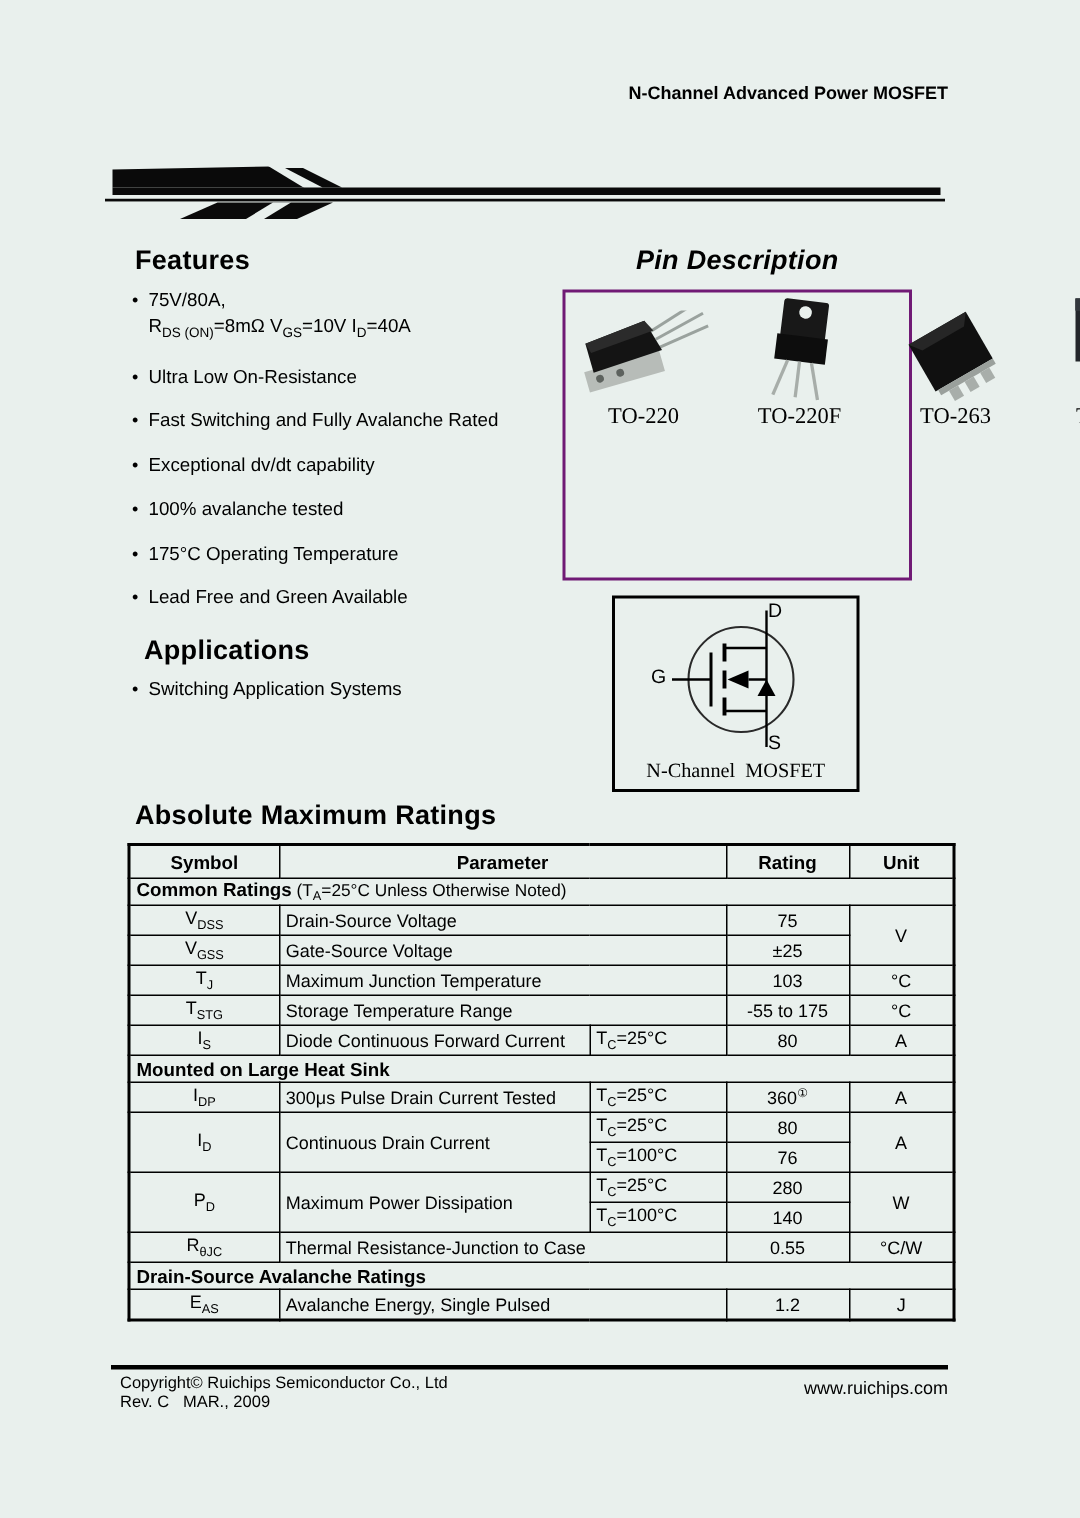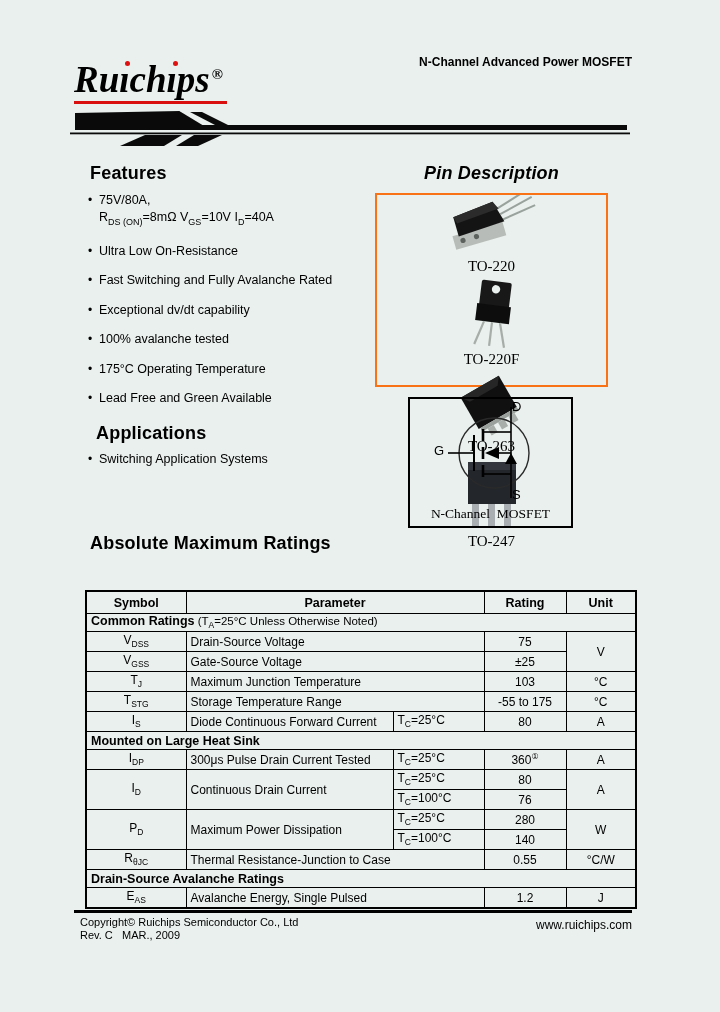--- a/index.html
+++ b/index.html
@@ -22,35 +22,35 @@
   
   .h1{position:absolute;font-size:18px;font-weight:bold;letter-spacing:.2px;}
 
   
   .blist{position:absolute;list-style:none;margin:0;padding:0;font-size:12.5px;}
   .blist li{position:relative;padding-left:11px;margin-bottom:13px;line-height:16.5px;}
   .blist li::before{content:'•';position:absolute;left:0;top:0;font-size:12px;}
 
   
   .pin-box{position:absolute;left:375px;top:193px;width:233px;height:194px;
-           border:2px solid #f97316;box-sizing:border-box;
-           display:grid;grid-template-columns:1fr;grid-template-rows:1fr 1fr;}
+           border:2px solid #701a75;box-sizing:border-box;
+           display:grid;grid-template-columns:1fr 1fr 1fr 1fr;grid-template-rows:1fr 1fr;}
   .pkg-cell{display:flex;flex-direction:column;align-items:center;justify-content:flex-end;padding-bottom:3px;}
   .pkg-label{font-family:"Liberation Serif",serif;font-size:15px;margin-top:1px;}
 
   
   .mosfet-box{position:absolute;left:408px;top:397px;width:165px;height:131px;
               border:2px solid #000;box-sizing:border-box;}
   .mosfet-box .pinlbl{position:absolute;font-size:13px;}
   .mosfet-caption{position:absolute;left:0;right:0;bottom:4px;text-align:center;
                   font-family:"Liberation Serif",serif;font-size:13.5px;white-space:pre;}
 
   
   .ratings-table{position:absolute;left:85px;top:562px;border-collapse:collapse;
-                 table-layout:fixed;width:550px;font-size:12px;border:2px solid #000;margin-top:28px;}
+                 table-layout:fixed;width:550px;font-size:12px;border:2px solid #000;}
   .ratings-table th,.ratings-table td{border:1.5px solid #000;padding:0 4px;height:19px;
                  overflow:hidden;white-space:nowrap;}
   .ratings-table th{font-size:12.5px;height:21px;}
   .ratings-table td.section{text-align:left;font-size:11.5px;height:17px;}
   .ratings-table td.sym,.ratings-table td.val,.ratings-table td.unit{text-align:center;}
   .ratings-table td.param,.ratings-table td.cond{text-align:left;}
   .ratings-table sub{font-size:8.5px;}
   .ratings-table sup{font-size:8px;}
   .rich-b{font-weight:bold;font-size:12.5px;}
   sub{font-size:9px;} sup{font-size:9px;}
@@ -59,21 +59,20 @@
   .footer-line{position:absolute;left:74px;top:910px;width:558px;height:3px;background:#000;}
   .footer-left{position:absolute;left:80px;top:916px;font-size:11px;line-height:13px;}
   .footer-left .rev{white-space:pre;}
   .footer-site{position:absolute;left:450px;top:918px;width:182px;text-align:right;font-size:12px;}
 </style>
 </head>
 <body>
 
 <div class="page">
 
-  <div class="logo"><span>Ru</span><span class="ichar">ı</span><span>ch</span><span class="ichar">ı</span><span>ps</span><span class="reg">®</span></div>
 
   <div class="title-block">
     <div class="subtitle">N-Channel Advanced Power MOSFET</div>
   </div>
 
   <svg class="swoosh" width="565" height="42" viewBox="0 0 565 42">
     <polygon points="5,5 110,3 140,17 5,17" fill="#0a0a0a"></polygon>
     <polygon points="106,1 118,1 146,18 134,18" fill="#e9f0ed"></polygon>
     <polygon points="120,4 132,4 158,17 145,17" fill="#0a0a0a"></polygon>
     <rect x="5" y="17" width="552" height="5" fill="#0a0a0a"></rect>

